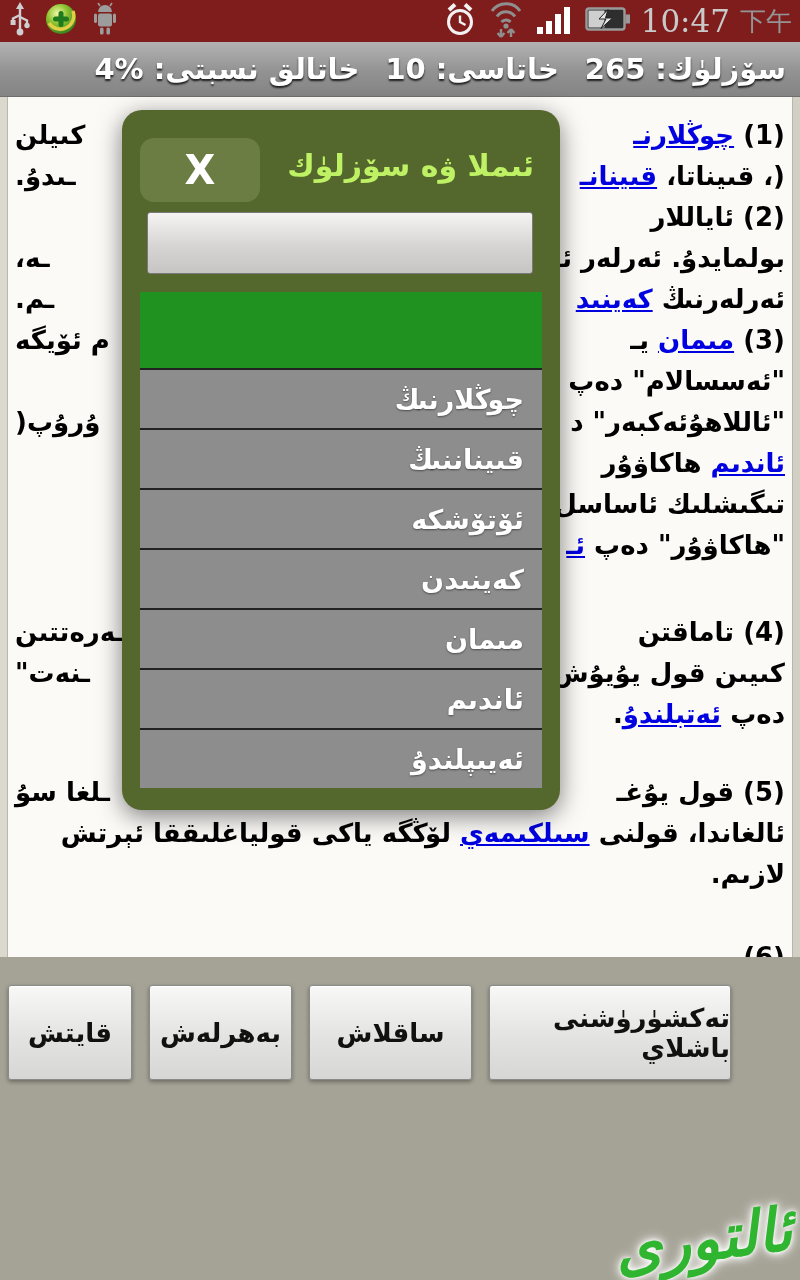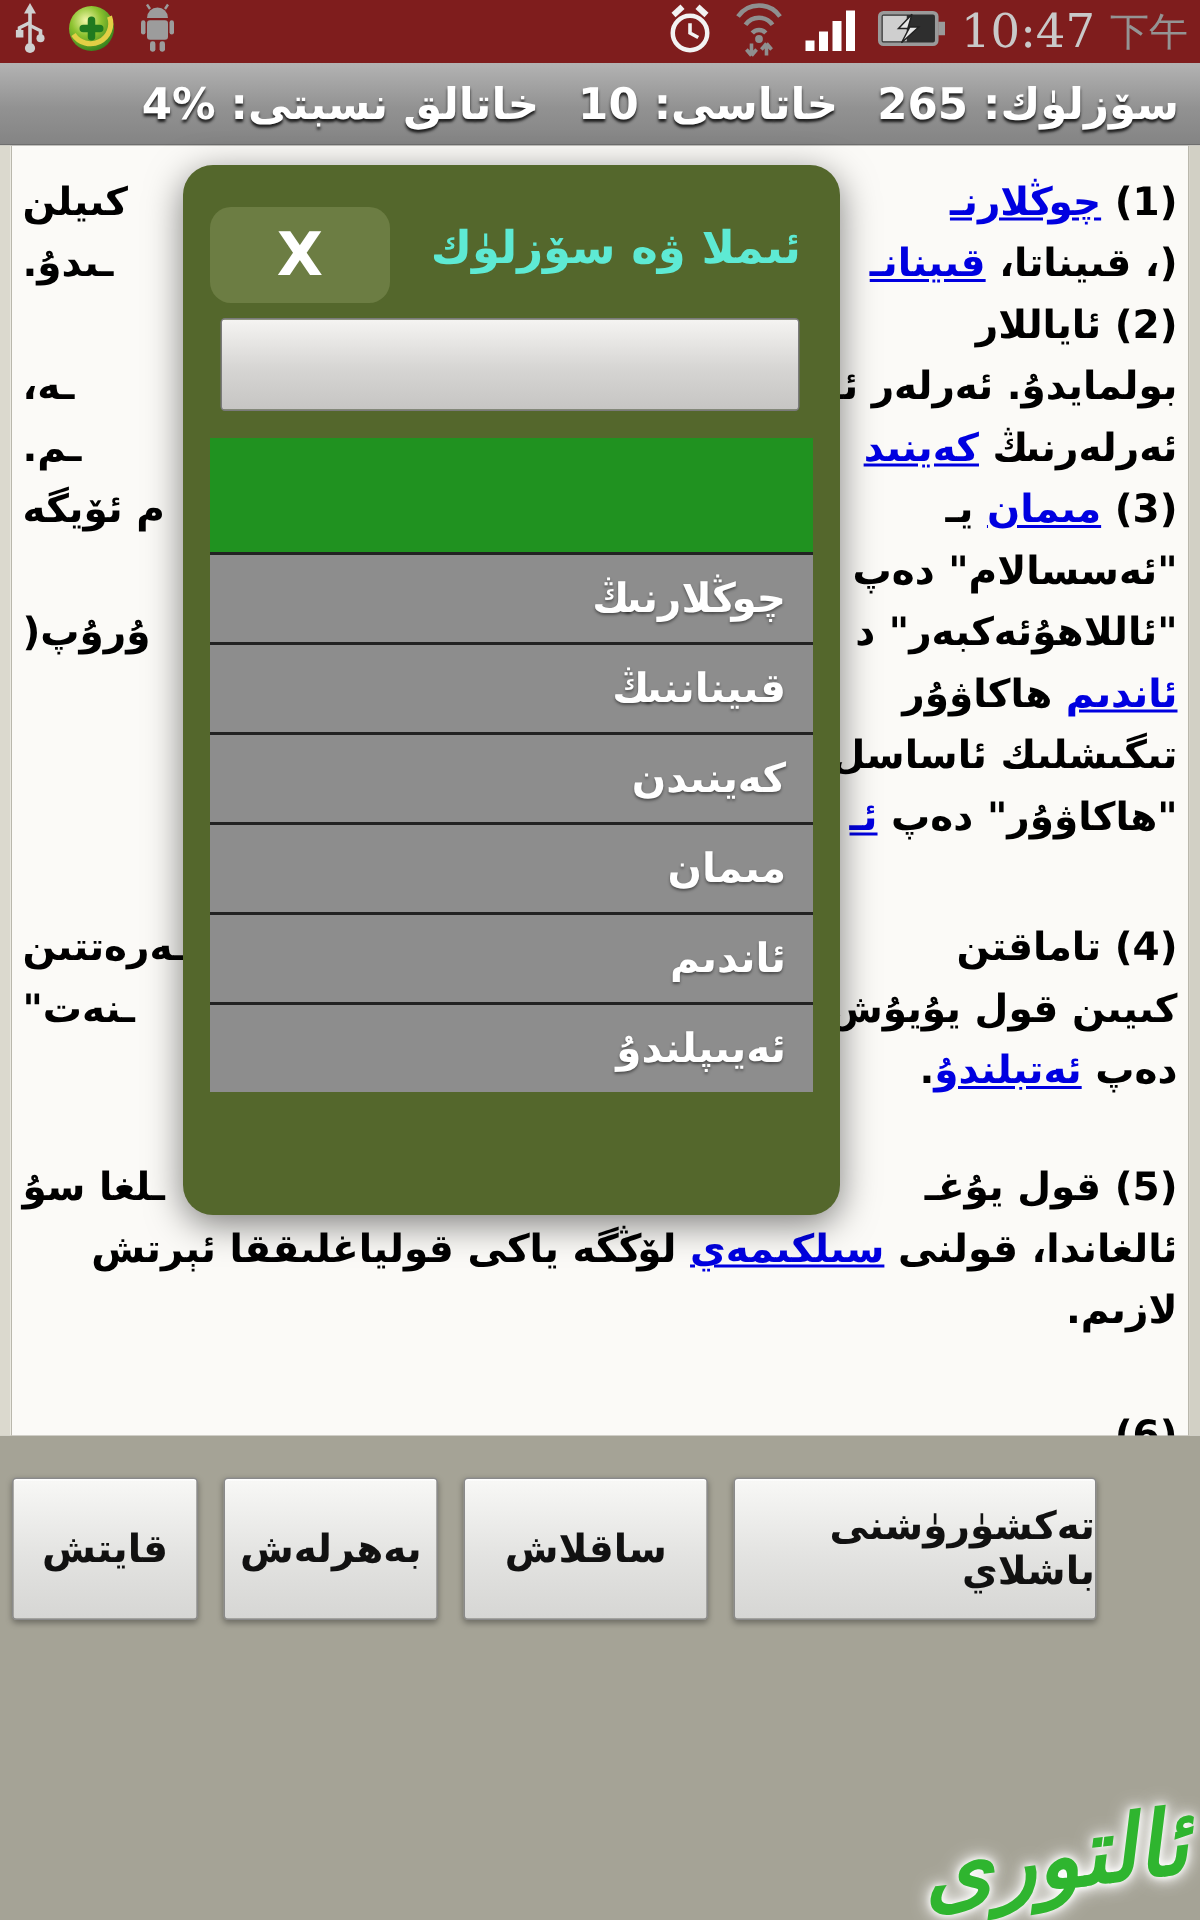--- a/index.html
+++ b/index.html
@@ -33,21 +33,21 @@
   .right-frag{position:absolute;right:8px;white-space:nowrap;}
   .left-frag{position:absolute;left:8px;white-space:nowrap;}
   .doc-link{color:#0000e0;text-decoration:underline;}
 
   
   .dialog{position:absolute;left:122px;top:110px;width:438px;height:700px;z-index:5;
           background:#54672c;border-radius:20px;box-shadow:0 6px 24px rgba(0,0,0,.5);}
   .close-btn{position:absolute;left:18px;top:28px;width:120px;height:64px;
              background:#6c7d43;border-radius:14px;color:#fff;font-size:40px;font-weight:bold;
              display:flex;align-items:center;justify-content:center;cursor:pointer;}
-  .dlg-title{position:absolute;right:26px;top:38px;color:#5eead4;font-size:30px;font-weight:bold;direction:rtl;}
+  .dlg-title{position:absolute;right:26px;top:38px;color:#bef264;font-size:30px;font-weight:bold;direction:rtl;}
   .dlg-input{position:absolute;left:25px;top:102px;width:386px;height:62px;
              border:1px solid #7a7a7a;border-radius:3px;box-sizing:border-box;
              background:linear-gradient(#f5f4f2,#d6d5d3 55%,#c6c5c3);
              font-size:28px;padding:0 12px;direction:rtl;outline:none;}
   .dlg-list{position:absolute;left:18px;top:182px;width:402px;height:505px;overflow:hidden;}
   .sel-row{height:76px;background:#209220;}
   .list-item{height:60px;background:#8d8d8d;border-top:2px solid #222;box-sizing:border-box;
              color:#fff;font-weight:bold;font-size:27px;direction:rtl;
              display:flex;align-items:center;padding-left:18px;padding-right:18px;
              text-shadow:0 1px 2px rgba(0,0,0,.45);cursor:pointer;}
@@ -237,20 +237,21 @@
 
   <div class="dialog">
     <div class="close-btn">X</div>
     <div class="dlg-title">ئىملا ۋە سۆزلۈك</div>
     <input class="dlg-input" type="text" value="" style="">
     <div class="dlg-list">
       <div class="sel-row"></div>
       <div>
           <div class="list-item">چوڭلارنىڭ</div>
           <div class="list-item">قىيناننىڭ</div>
+          <div class="list-item">ئۆتۆشكە</div>
           <div class="list-item">كەينىدن</div>
           <div class="list-item">مىمان</div>
           <div class="list-item">ئاندىم</div>
           <div class="list-item">ئەيىپلندۇ</div>
         </div>
     </div>
   </div>
 
   <div class="btn-row">
       <div class="app-btn" style="width: 124px;">قايتش</div>

